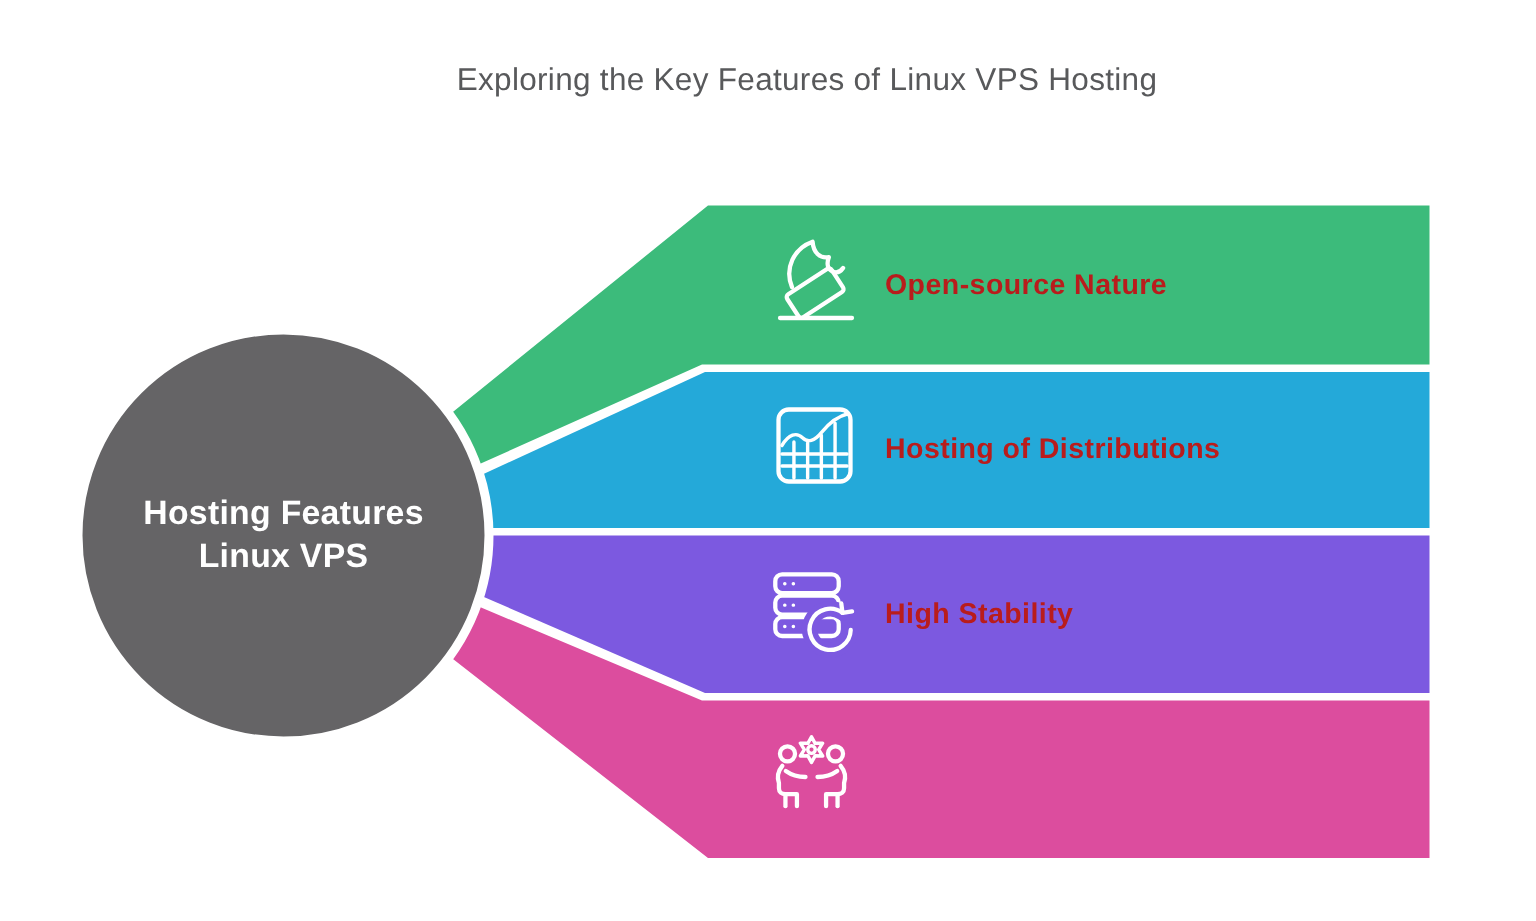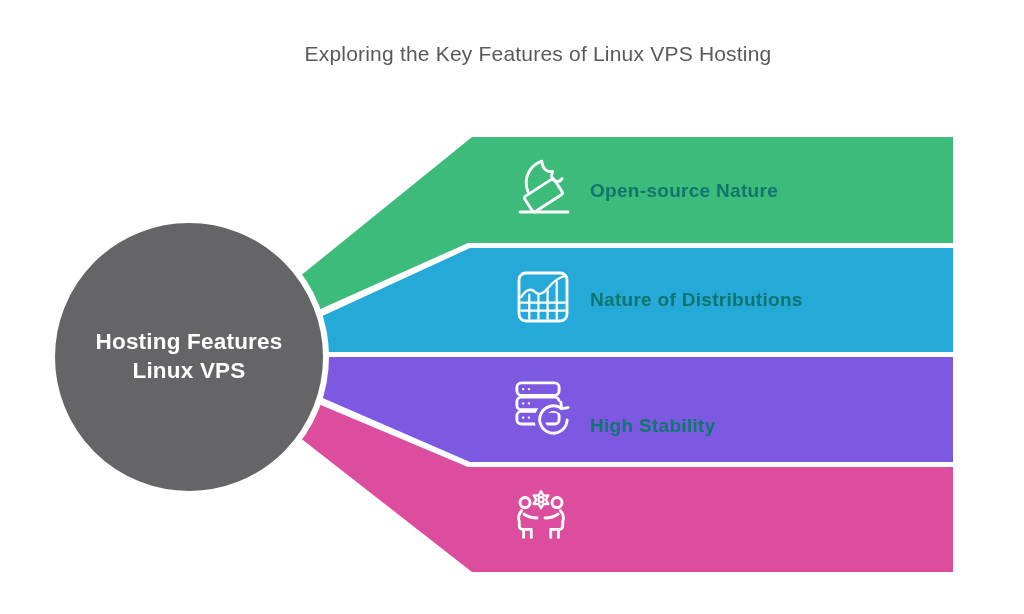--- a/index.html
+++ b/index.html
@@ -11,21 +11,21 @@
     position:absolute;left:0;top:42px;width:1004px;text-align:center;
     font-size:21px;font-weight:400;color:#58595b;letter-spacing:.2px;margin-left:36px;
   }
   .shapes{position:absolute;left:0;top:0;}
   .circle-label{
     position:absolute;left:59px;top:327px;width:260px;text-align:center;
     color:#ffffff;font-weight:bold;font-size:22.5px;line-height:29px;letter-spacing:.2px;
   }
   .band-label{
     position:absolute;left:590px;transform:translateY(-50%);
-    color:#0f766e;font-weight:bold;font-size:19px;letter-spacing:.3px;white-space:nowrap;
+    color:#b91c1c;font-weight:bold;font-size:19px;letter-spacing:.3px;white-space:nowrap;
   }
   .band-icon{position:absolute;width:64px;height:64px;}
   .band-icon svg{display:block;width:64px;height:64px;}
   .ic{fill:none;stroke:#ffffff;stroke-width:2.5;stroke-linecap:round;stroke-linejoin:round;}
   .ic-thin{fill:none;stroke:#ffffff;stroke-width:2;stroke-linecap:round;stroke-linejoin:round;}
 </style>
 </head>
 <body>
 
 <div class="stage">
@@ -56,35 +56,35 @@
   </div>
   <div class="band-label" style="top:191px">Open-source Nature</div>
 
   <div class="band-icon" style="left:511px;top:265px">
     <svg viewBox="0 0 56 56">
       <rect class="ic" x="7" y="7" width="42" height="42" rx="6"></rect>
       <path class="ic-thin" d="M9,28 C13,21.5 17.5,20 21,23.5 C24,26.5 28,25.5 32,20.5 C36.5,15 42,10.8 47.5,9.5"></path>
       <path class="ic-thin" d="M9,33 L47,33 M9,40 L47,40 M16,26 L16,47 M24,26.5 L24,47 M32,22 L32,47 M40,15 L40,47"></path>
     </svg>
   </div>
-  <div class="band-label" style="top:300px">Nature of Distributions</div>
+  <div class="band-label" style="top:300px">Hosting of Distributions</div>
 
   <div class="band-icon" style="left:510px;top:376px">
     <svg viewBox="0 0 56 56">
       <rect class="ic" x="6" y="6" width="37" height="11" rx="4"></rect>
       <rect class="ic" x="6" y="18.5" width="37" height="11" rx="4"></rect>
       <rect class="ic" x="6" y="31" width="37" height="11" rx="4"></rect>
       <path class="ic-thin" d="M11.5,11.5 h.1 M16.5,11.5 h.1 M11.5,24 h.1 M16.5,24 h.1 M11.5,36.5 h.1 M16.5,36.5 h.1" stroke-width="2.6"></path>
 
       <path d="M45.2,28.5 A12,12 0 1 0 50,38.5" fill="none" stroke-width="9" stroke-linecap="round" stroke="#7c59e0"></path>
       <path class="ic" d="M45.2,28.5 A12,12 0 1 0 50,38.5"></path>
       <path class="ic" d="M45.2,28.5 L50.8,27.6 M45.2,28.5 L44.5,23"></path>
     </svg>
   </div>
-  <div class="band-label" style="top:426px">High Stability</div>
+  <div class="band-label" style="top:410px">High Stability</div>
 
   <div class="band-icon" style="left:509px;top:486px">
     <svg viewBox="0 0 56 56">
       <path class="ic-thin" d="M28,4.5 L30.1,8.36 L34.5,8.25 L32.2,12 L34.5,15.75 L30.1,15.64 L28,19.5 L25.9,15.64 L21.5,15.75 L23.8,12 L21.5,8.25 L25.9,8.36 Z"></path>
       <circle class="ic-thin" cx="28" cy="12" r="2.2"></circle>
       <circle class="ic" cx="14" cy="14.5" r="4.4"></circle>
       <circle class="ic" cx="42" cy="14.5" r="4.4"></circle>
       <path class="ic" d="M11,21.5 C8.5,24.5 7.8,28 9,31.5 L9,34.5 C9,36.7 10.6,38 12.8,38 L19.5,38 L19.5,45"></path>
       <path class="ic" d="M12.8,38 L12.8,45"></path>
       <path class="ic" d="M13,24.5 C16.5,27 20.5,28 24.5,28"></path>

